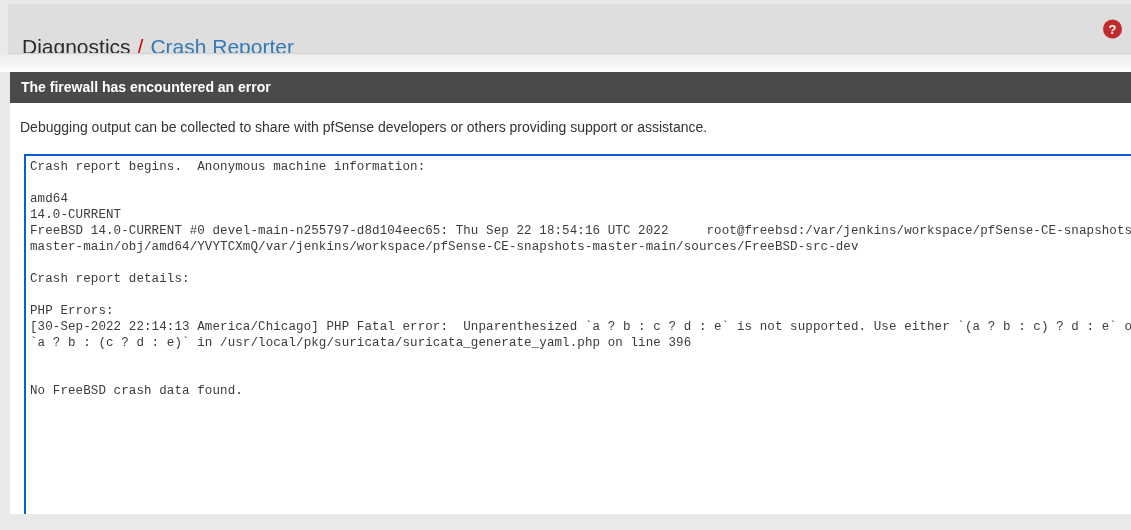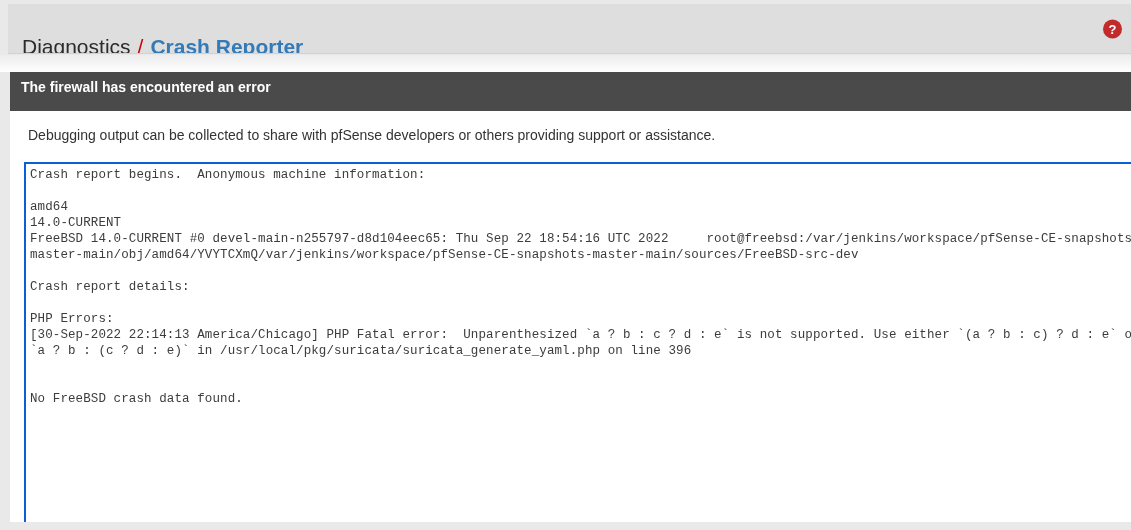--- a/index.html
+++ b/index.html
@@ -45,21 +45,21 @@
     margin-top: 37px;
   }
   .crumb-sep {
     font-size: 21px;
     color: #cc0000;
     margin: 0 7px;
   }
   .crumb-current {
     font-size: 21px;
     color: #337ab7;
-    font-weight: bold;
+    font-weight: normal;
   }
   .help-icon {
     position: absolute;
     right: 9px;
     top: 50%;
     transform: translateY(-50%);
     width: 19px;
     height: 19px;
     border-radius: 50%;
     background: #c12b2b;
@@ -86,38 +86,38 @@
   .panel {
     position: absolute;
     left: 10px;
     top: 72px;
     width: 1121px;
     background: #ffffff;
   }
   .panel-heading {
     background: #4a4a4a;
     color: #ffffff;
-    height: 39px;
+    height: 31px;
     line-height: 31px;
     padding: 0 0 0 11px;
     font-size: 14px;
     font-weight: bold;
     box-sizing: border-box;
     overflow: hidden;
     white-space: nowrap;
   }
   .panel-body {
     background: #ffffff;
     padding: 14px 10px 0 6px;
   }
   .desc-line {
     font-size: 14px;
     color: #333333;
     line-height: 1.45;
-    margin: 0 0 0 12px;
+    margin: 0 0 0 4px;
     white-space: nowrap;
   }
   .desc-line.spaced {
     margin-top: 24px;
     font-style: italic;
   }
 
   
   .crash-output-wrap {
     margin-top: 17px;

